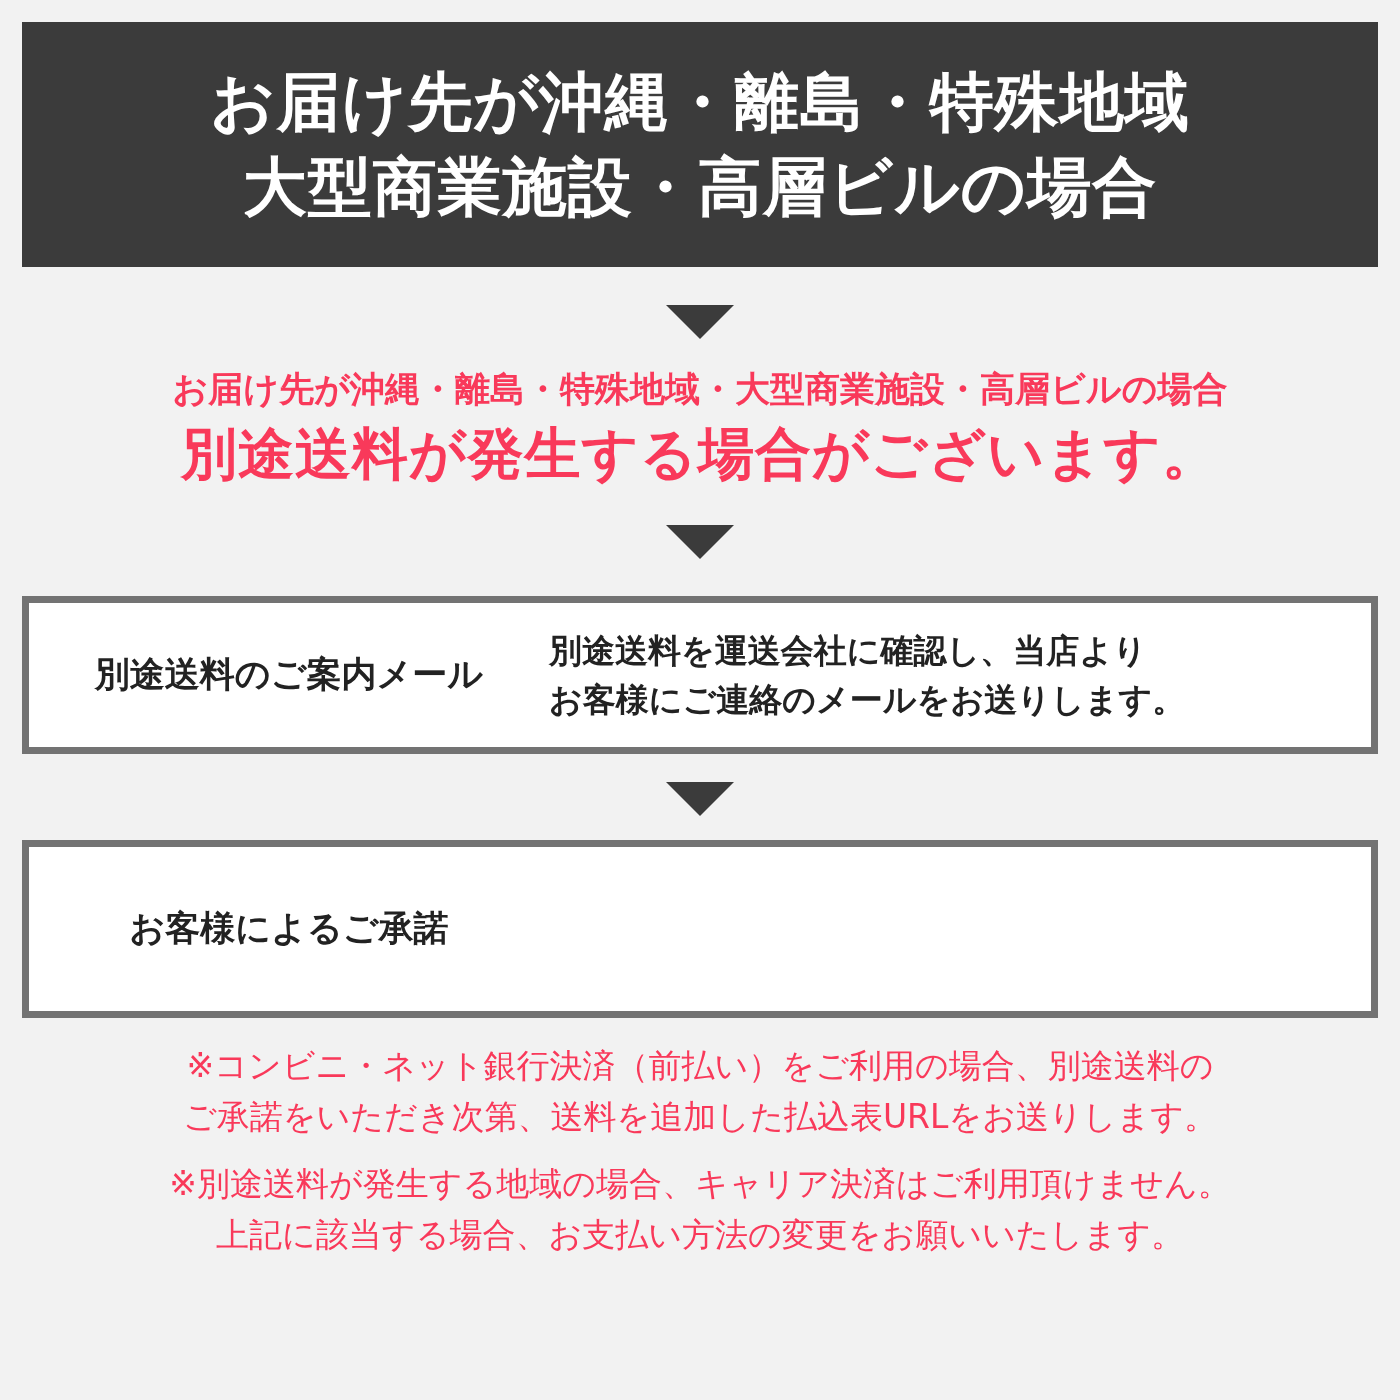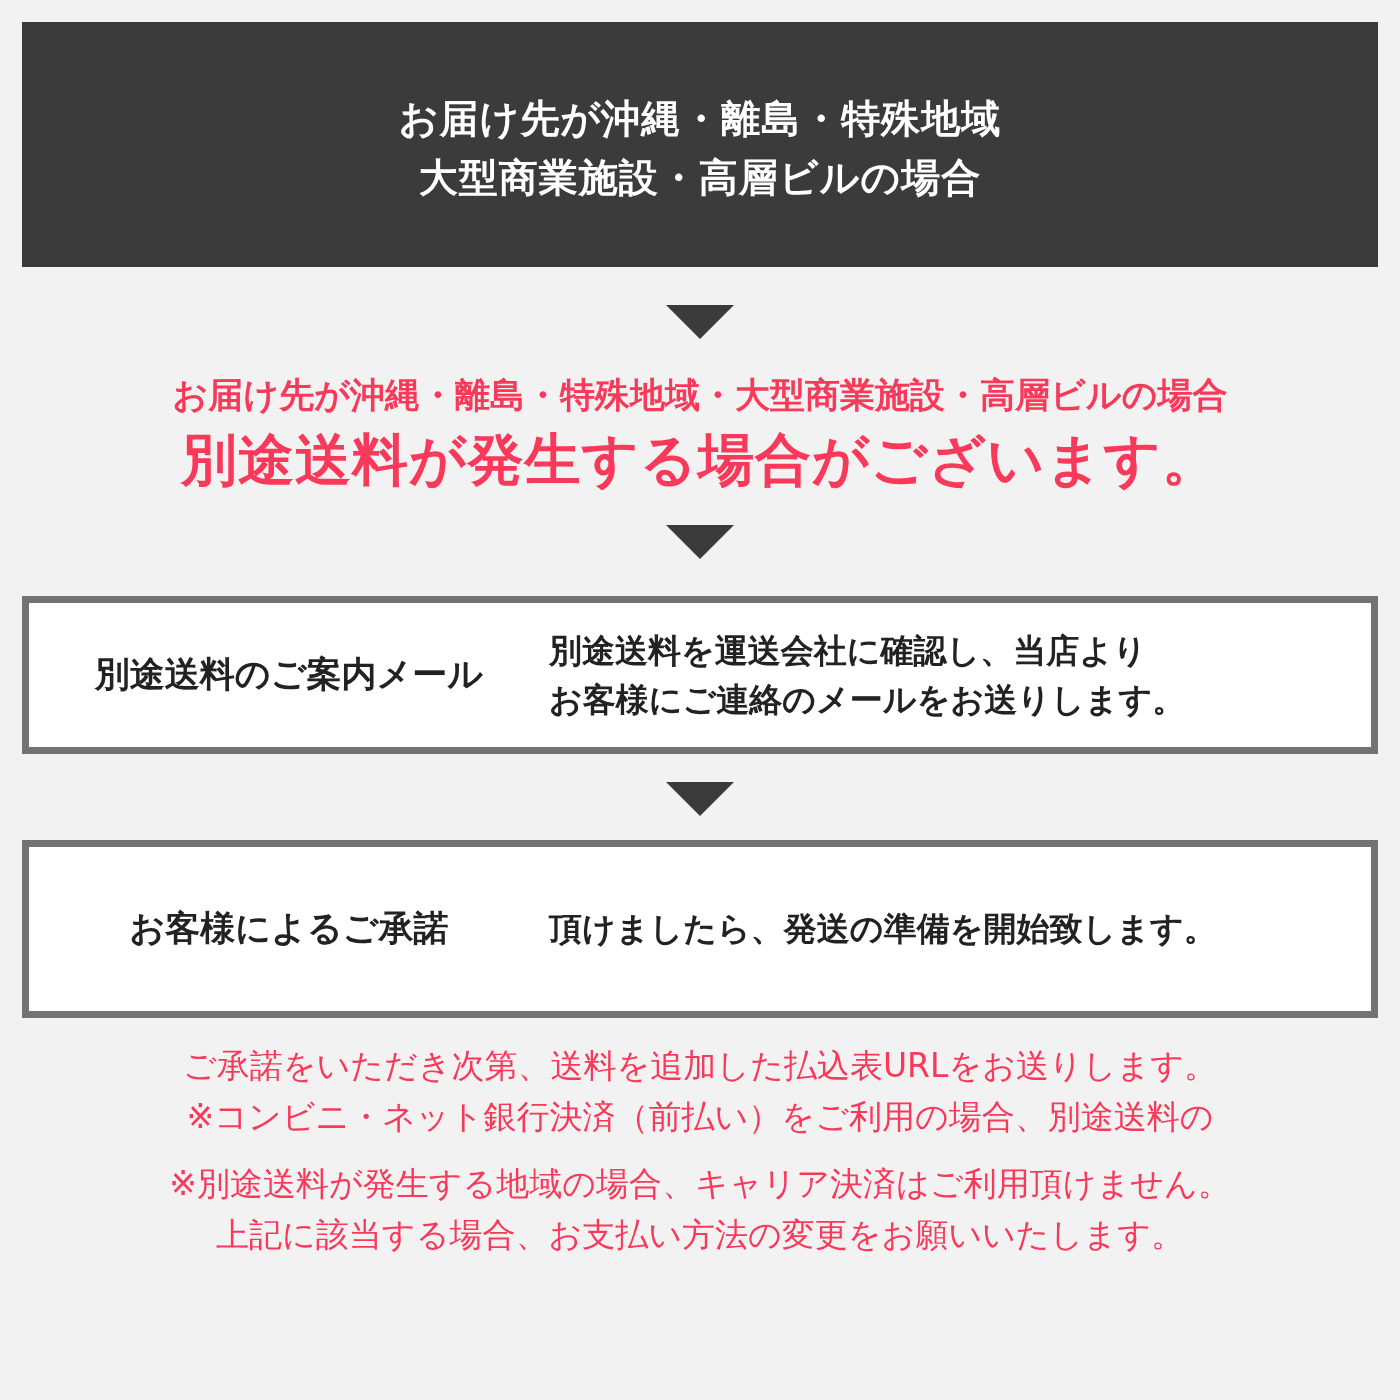--- a/index.html
+++ b/index.html
@@ -31,27 +31,26 @@
     height: 245px;
     background: #3b3b3b;
     color: #ffffff;
     display: flex;
     flex-direction: column;
     align-items: center;
     justify-content: center;
     box-sizing: border-box;
   }
   .header-line {
-    font-size: 39px;
+    font-size: 64px;
     font-weight: bold;
     line-height: 1.32;
     letter-spacing: 1px;
     text-align: center;
     white-space: nowrap;
-    margin-top: 7px;
   }
 
   
   .arrow {
     position: absolute;
     left: 50%;
     transform: translateX(-50%);
     width: 0;
     height: 0;
     border-left: 34px solid transparent;
@@ -63,21 +62,20 @@
   .arrow-3 { top: 782px; }
 
   
   .red-block {
     position: absolute;
     left: 0;
     top: 368px;
     width: 1400px;
     text-align: center;
     color: #f9395a;
-    margin-top: 6px;
   }
   .red-line-1 {
     font-size: 35px;
     font-weight: bold;
     line-height: 1.25;
     letter-spacing: 0px;
     white-space: nowrap;
   }
   .red-line-2 {
     font-size: 56px;
@@ -163,28 +161,27 @@
       <span class="l">別途送料を運送会社に確認し、当店より</span>
       <span class="l">お客様にご連絡のメールをお送りします。</span>
     </div>
   </div>
 
   <div class="arrow arrow-3"></div>
 
   <div class="step-box step-box-2">
     <div class="step-label">お客様によるご承諾</div>
     <div class="step-desc">
-      <span class="l">頂けましたら、発送の準備を開始致します。</span>
     </div>
   </div>
 
   <div class="notes">
     <div class="note">
+      <span class="l">※コンビニ・ネット銀行決済（前払い）をご利用の場合、別途送料の</span>
       <span class="l">ご承諾をいただき次第、送料を追加した払込表URLをお送りします。</span>
-      <span class="l">※コンビニ・ネット銀行決済（前払い）をご利用の場合、別途送料の</span>
     </div>
     <div class="note">
       <span class="l">※別途送料が発生する地域の場合、キャリア決済はご利用頂けません。</span>
       <span class="l">上記に該当する場合、お支払い方法の変更をお願いいたします。</span>
     </div>
   </div>
 
 </div>
 
 </body></html>

